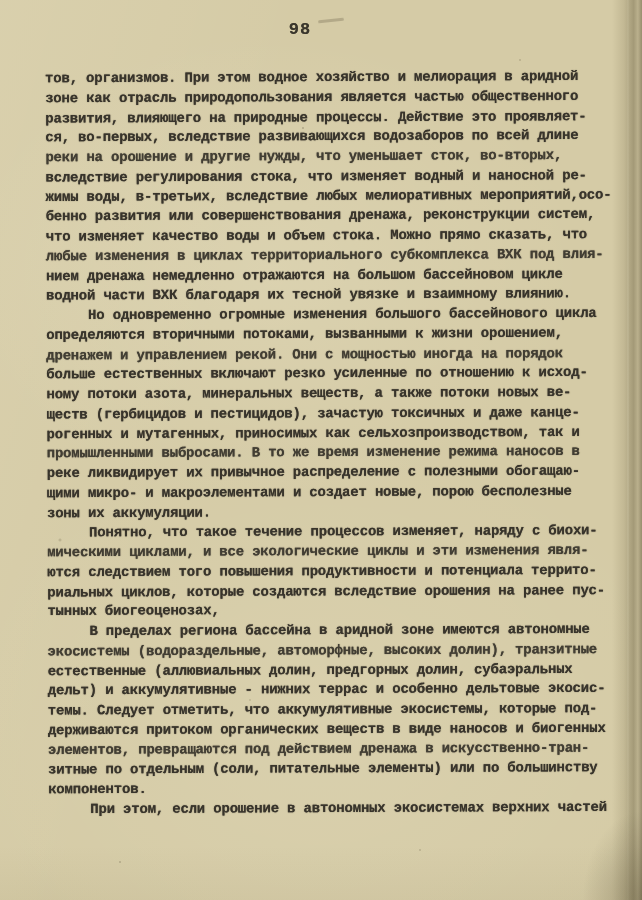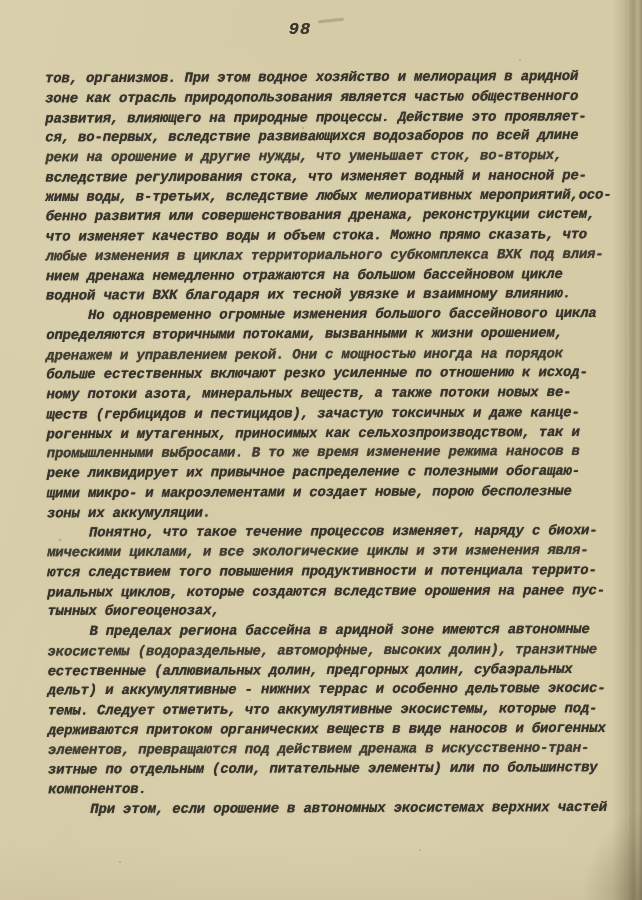--- a/index.html
+++ b/index.html
@@ -19,21 +19,20 @@
       radial-gradient(circle 2px at 120px 862px, rgba(80,70,50,.4),  transparent 70%),
       radial-gradient(circle 2px at 420px 850px, rgba(80,70,50,.35), transparent 70%),
       radial-gradient(circle 2px at 575px 120px, rgba(80,70,50,.35), transparent 70%),
       radial-gradient(circle 3px at 60px 540px,  rgba(90,80,55,.3),  transparent 70%),
       radial-gradient(circle 2px at 250px 700px, rgba(90,80,55,.3),  transparent 70%),
       radial-gradient(ellipse 420px 320px at 42% 30%, rgba(255,252,235,.14), transparent 75%),
       radial-gradient(ellipse 500px 400px at 50% 80%, rgba(255,252,235,.10), transparent 75%),
       linear-gradient(105deg, rgba(255,250,230,.10) 0%, rgba(0,0,0,0) 35%),
       linear-gradient(0deg,   rgba(150,138,100,.10) 0%, rgba(0,0,0,0) 6%);
     font-family: "Liberation Mono", "DejaVu Sans Mono", monospace;
-    font-style: italic;
   }
   
   .edge-shadow {
     position: absolute;
     top: 0; right: 0;
     width: 30px; height: 100%;
     background:
       linear-gradient(to right,
         rgba(110,99,66,0)    0%,
         rgba(110,99,66,.18) 40%,

